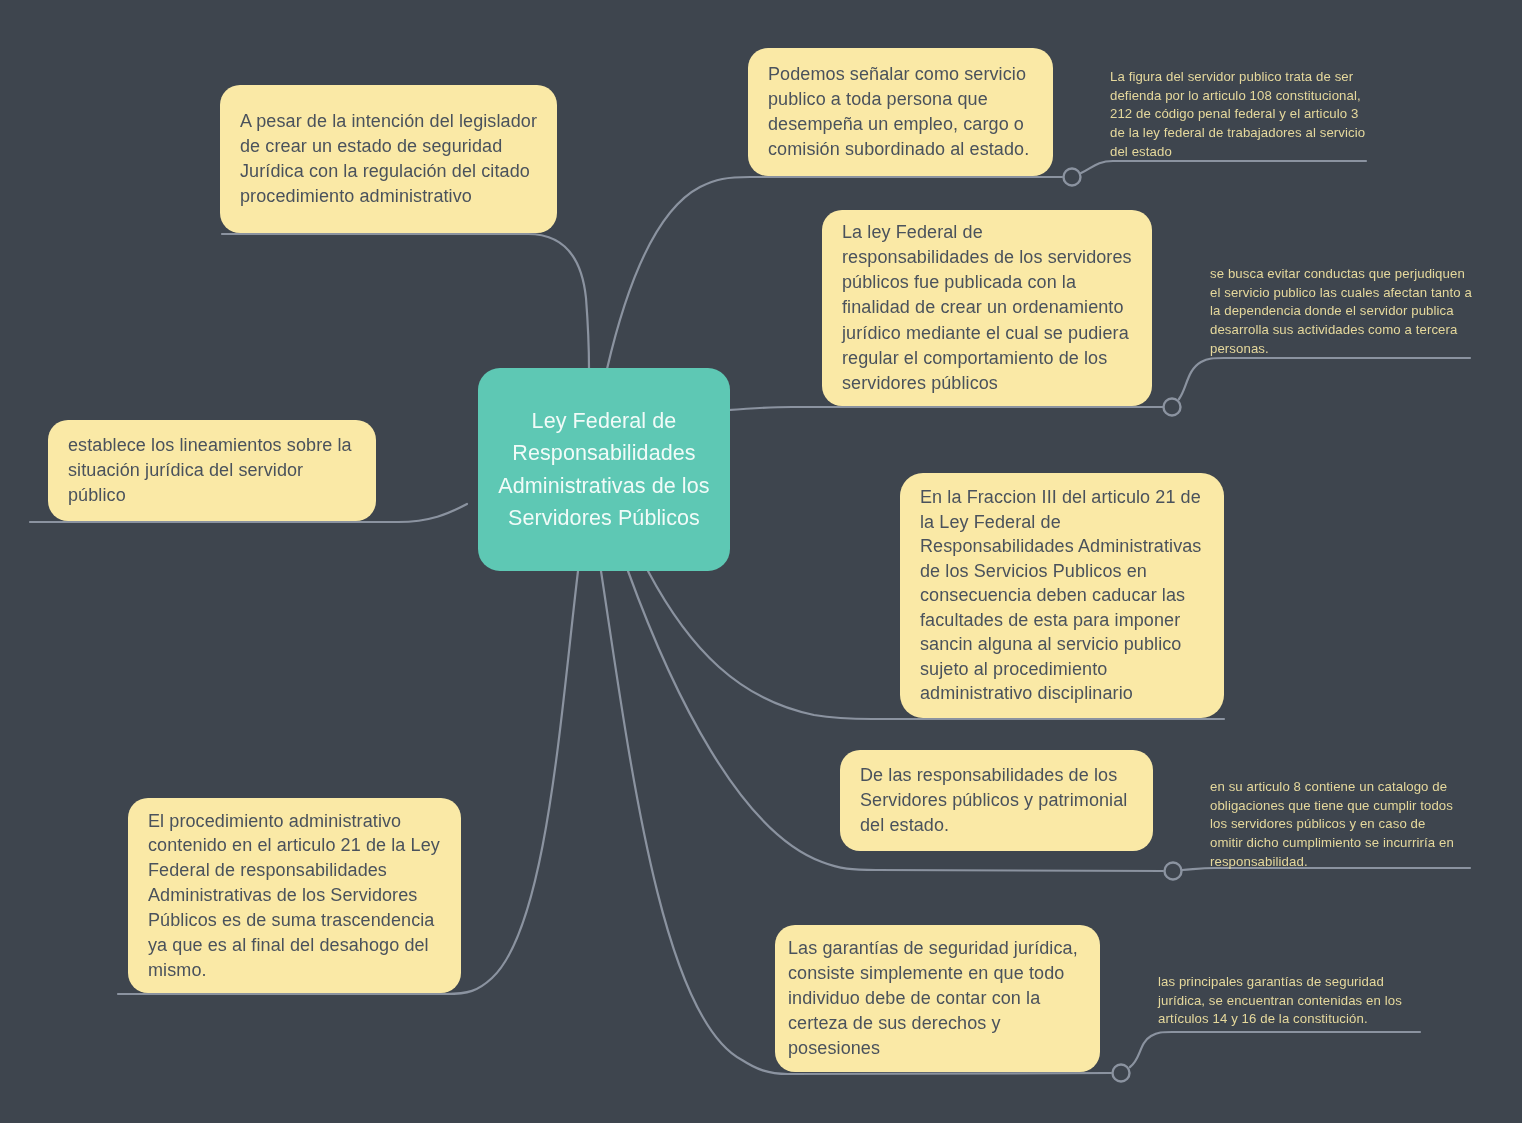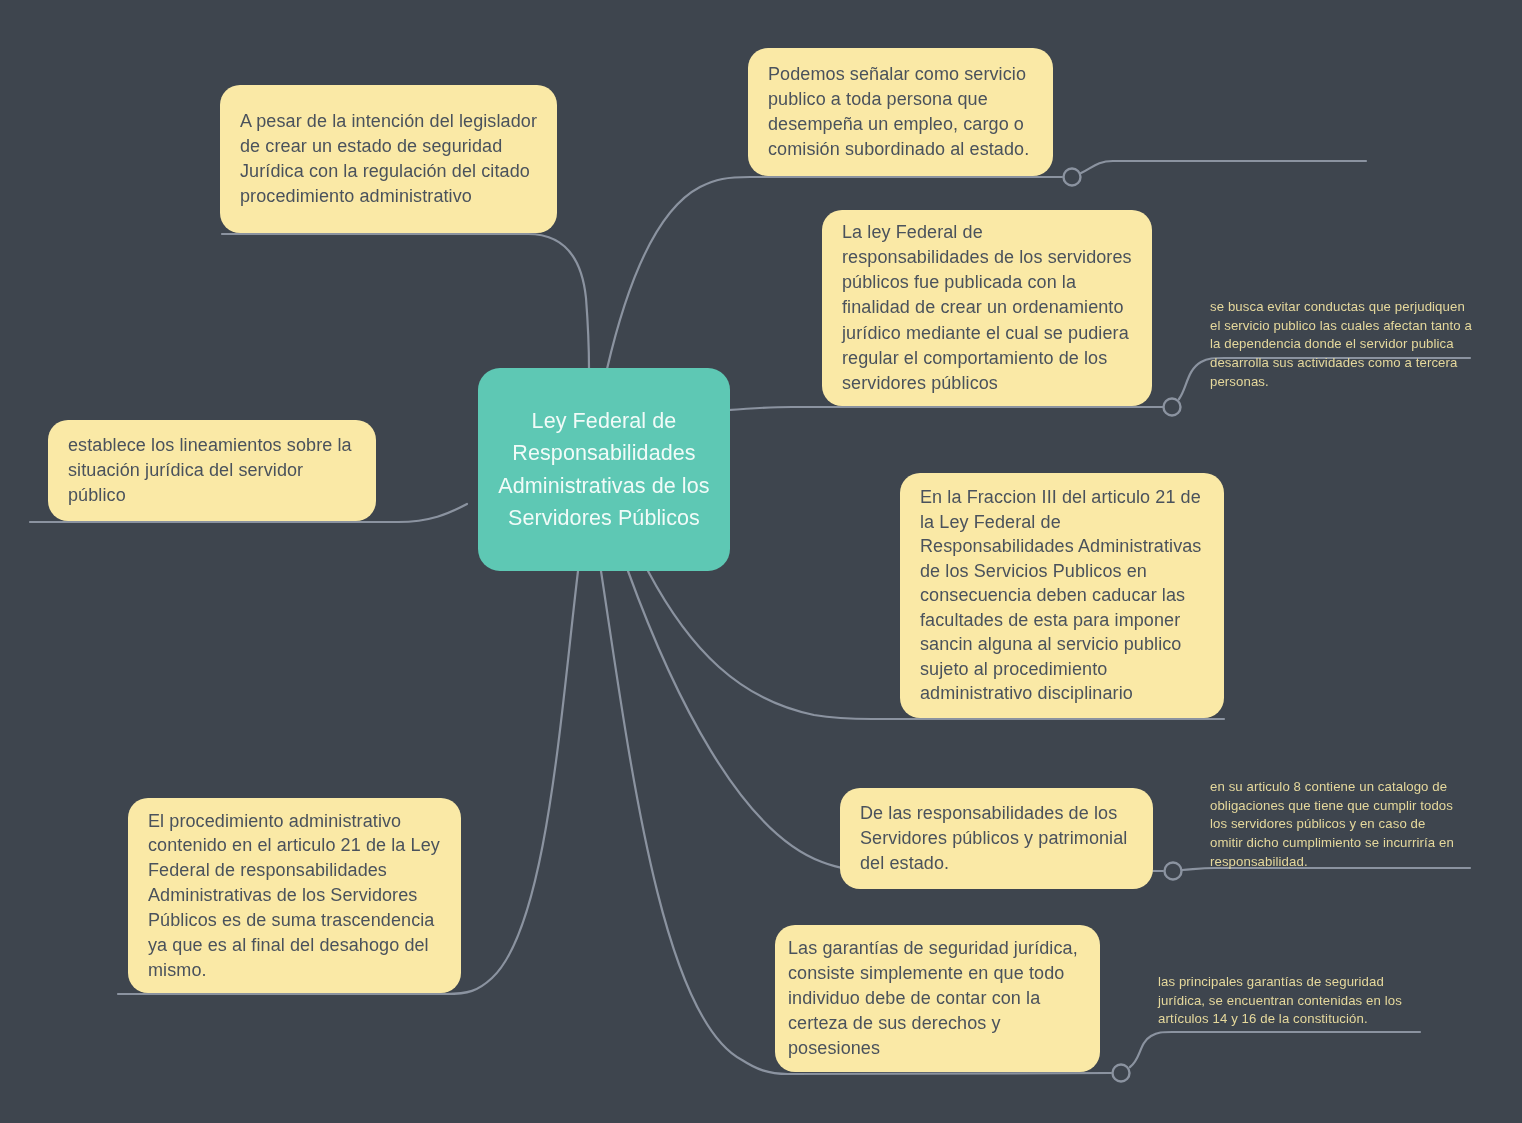--- a/index.html
+++ b/index.html
@@ -103,38 +103,41 @@
   </div>
 
   <div class="node" style="left:822px;top:210px;width:330px;height:196px;">
     <span>La ley Federal de responsabilidades de los servidores públicos fue publicada con la finalidad de crear un ordenamiento jurídico mediante el cual se pudiera regular el comportamiento de los servidores públicos</span>
   </div>
 
   <div class="node" style="left:48px;top:420px;width:328px;height:101px;">
     <span>establece los lineamientos sobre la situación jurídica del servidor público</span>
   </div>
 
-  <div class="node" style="left:900px;top:473px;width:324px;height:245px;line-height:1.36;">
+  <div class="node" style="left:900px;top:473px;width:324px;height:245px;line-height:1.36;border-radius:23px;">
     <span>En la Fraccion III del articulo 21 de la Ley Federal de Responsabilidades Administrativas de los Servicios Publicos en consecuencia deben caducar las facultades de esta para imponer sancin alguna al servicio publico sujeto al procedimiento administrativo disciplinario</span>
   </div>
 
-  <div class="node" style="left:840px;top:788px;width:313px;height:101px;">
+  <div class="node" style="left:840px;top:750px;width:313px;height:101px;">
     <span>De las responsabilidades de los Servidores públicos y patrimonial del estado.</span>
   </div>
 
   <div class="node" style="left:128px;top:798px;width:333px;height:195px;line-height:1.38;">
     <span>El procedimiento administrativo contenido en el articulo 21 de la Ley Federal de responsabilidades Administrativas de los Servidores Públicos es de suma trascendencia ya que es al final del desahogo del mismo.</span>
   </div>
 
   <div class="node" style="left:775px;top:925px;width:325px;height:147px;padding-left:13px;">
     <span>Las garantías de seguridad jurídica, consiste simplemente en que todo individuo debe de contar con la certeza de sus derechos y posesiones</span>
   </div>
 
+  <div class="annotation" style="left:1110px;top:68px;width:262px;">
+    <span>La figura del servidor publico trata de ser defienda por lo articulo 108 constitucional, 212 de código penal federal y el articulo 3 de la ley federal de trabajadores al servicio del estado</span>
+  </div>
 
-  <div class="annotation" style="left:1210px;top:265px;width:266px;margin-top:33px;">
+  <div class="annotation" style="left:1210px;top:265px;width:266px;">
     <span>se busca evitar conductas que perjudiquen el servicio publico las cuales afectan tanto a la dependencia donde el servidor publica desarrolla sus actividades como a tercera personas.</span>
   </div>
 
   <div class="annotation" style="left:1210px;top:778px;width:252px;">
     <span>en su articulo 8 contiene un catalogo de obligaciones que tiene que cumplir todos los servidores públicos y en caso de omitir dicho cumplimiento se incurriría en responsabilidad.</span>
   </div>
 
   <div class="annotation" style="left:1158px;top:973px;width:250px;">
     <span>las principales garantías de seguridad jurídica, se encuentran contenidas en los artículos 14 y 16 de la constitución.</span>
   </div>

